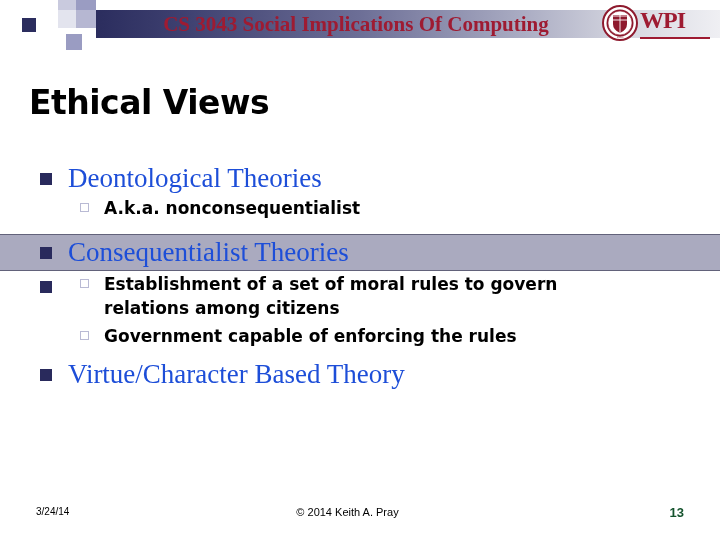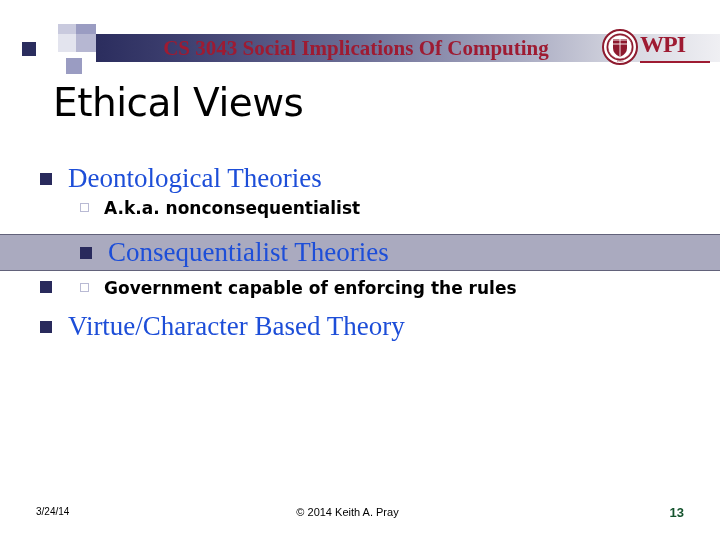--- a/index.html
+++ b/index.html
@@ -14,21 +14,20 @@
     overflow: hidden;
     font-family: "Liberation Sans", sans-serif;
   }
 
   
   #header {
     position: absolute;
     left: 0; top: 0;
     width: 720px;
     height: 48px;
-    margin-top: 24px;
   }
   .deco-sq {
     position: absolute;
   }
   #header-bar {
     position: absolute;
     left: 96px;
     top: 10px;
     width: 624px;
     height: 28px;
@@ -79,25 +78,25 @@
     left: 38px;
     top: 33px;
     width: 70px;
     height: 2px;
     background: #9e1b32;
   }
 
   
   #slide-title {
     position: absolute;
-    left: 53px;
+    left: 29px;
     top: 80px;
     font-family: "DejaVu Sans", sans-serif;
-    font-weight: normal;
-    font-size: 39px;
+    font-weight: bold;
+    font-size: 33px;
     line-height: 46px;
     color: #000000;
     letter-spacing: -0.5px;
   }
 
   
   #body-list {
     position: absolute;
     left: 0;
     top: 160px;
@@ -157,21 +156,20 @@
   }
   #highlight-row {
     position: absolute;
     left: 0;
     top: 236px;
     width: 720px;
     height: 33px;
   }
   #highlight-row .lvl1 {
     line-height: 33px;
-    margin-left: 40px;
   }
   #highlight-row .bullet1 {
     top: 11px;
   }
 
   
   #footer {
     position: absolute;
     left: 0;
     bottom: 0;
@@ -259,20 +257,24 @@
   <div class="row-gap-md"></div>
 
   <div style="height:40px;"></div>
 
   <div class="lvl1">
     <span class="bullet1"></span>
   </div>
 
   <div class="row-gap-sm"></div>
 
+  <div class="lvl2">
+    <span class="bullet2"></span>
+    <span>Establishment of a set of moral rules to govern relations among citizens</span>
+  </div>
 
   <div class="row-gap-sm"></div>
 
   <div class="lvl2">
     <span class="bullet2"></span>
     <span>Government capable of enforcing the rules</span>
   </div>
 
   <div class="row-gap-md"></div>
 

